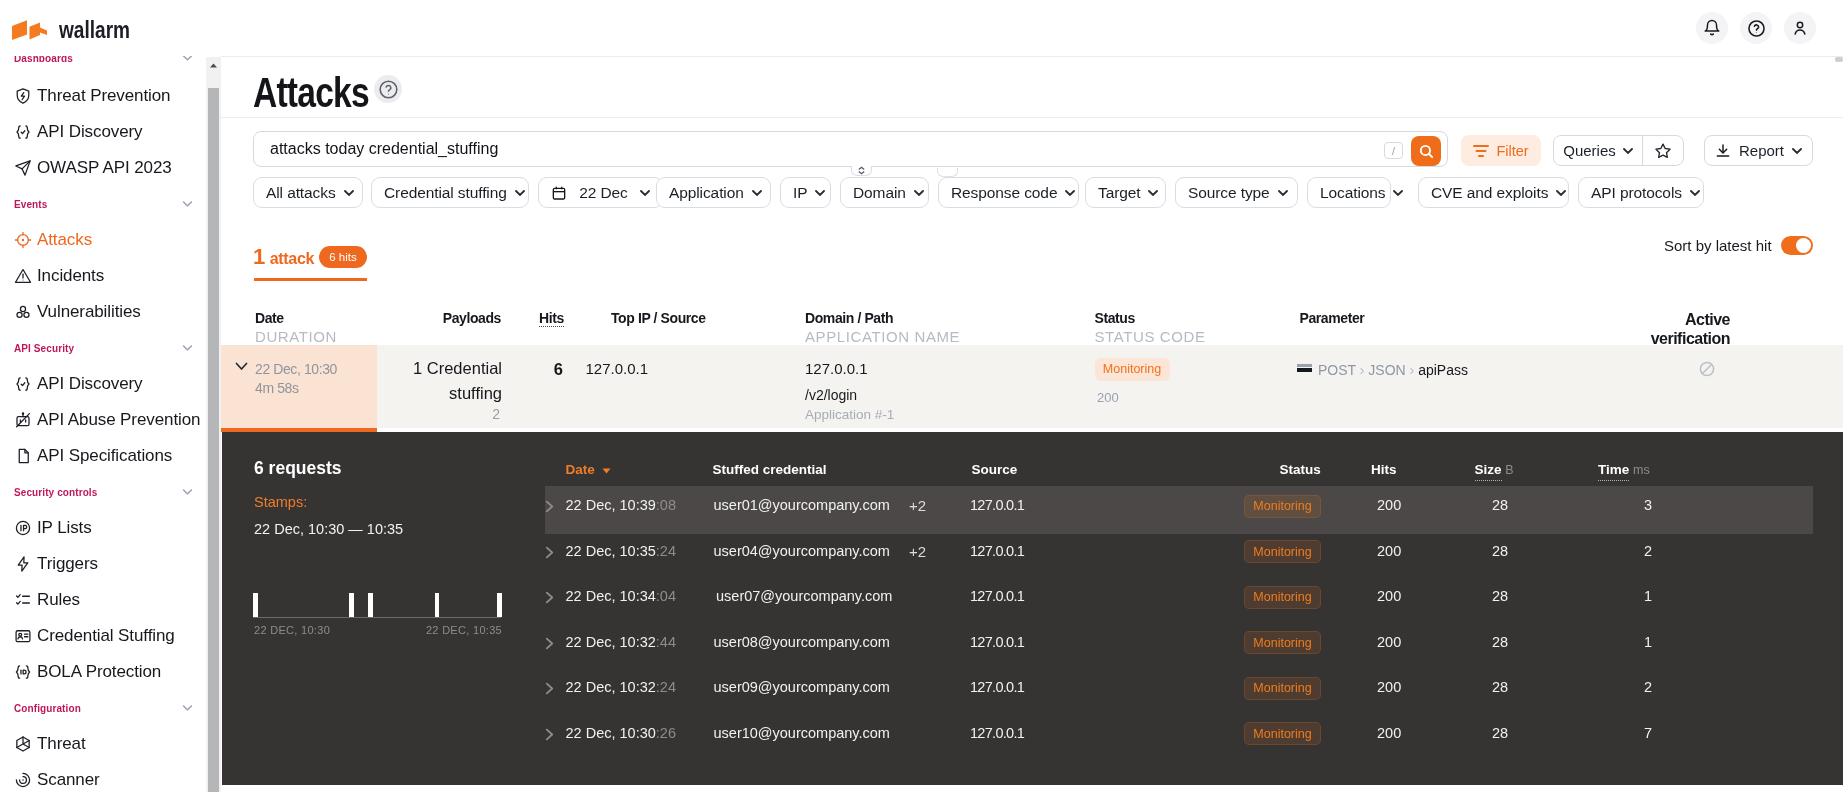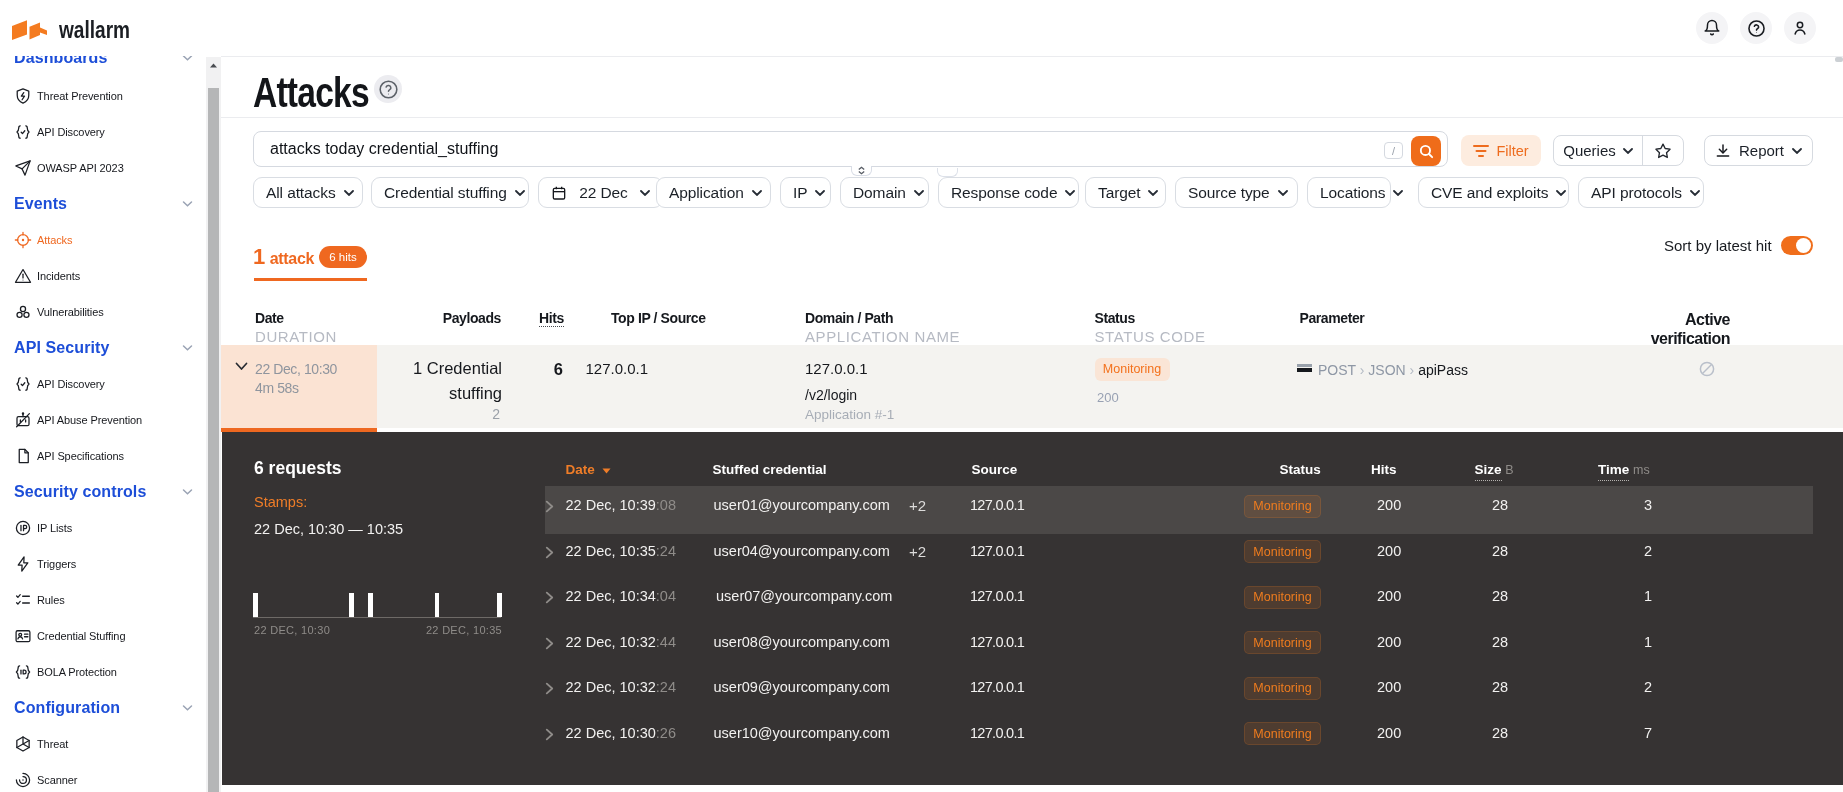--- a/index.html
+++ b/index.html
@@ -4,24 +4,24 @@
 <style>
 * { margin:0; padding:0; box-sizing:border-box; }
 html,body { width:1843px; height:792px; overflow:hidden; }
 body { font-family:"Liberation Sans", sans-serif; background:#fff; position:relative; color:#16181d; }
 svg { display:block; }
 
 #sidebar { position:absolute; left:0; top:0; width:221px; height:792px; background:#fff; z-index:5; }
 #logo { position:absolute; left:12px; top:18px; }
 #nav { position:absolute; left:0; top:56px; bottom:0; width:206px; overflow:hidden; }
 .nav-it { position:absolute; left:0; width:100%; height:36px; }
-.nav-hd { font-size:16px; font-weight:700; color:#1d4ed8; letter-spacing:.1px; }
+.nav-hd { font-size:10px; font-weight:700; color:#be185d; letter-spacing:.1px; }
 .nav-hd .t { position:absolute; left:14px; top:50%; transform:translateY(-50%); }
 .nav-hd .c { position:absolute; left:182px; top:50%; transform:translateY(-50%); }
-.nav-link { font-size:11px; color:#16181d; letter-spacing:-0.1px; }
+.nav-link { font-size:17px; color:#16181d; letter-spacing:-0.1px; }
 .nav-link .ic { position:absolute; left:14px; top:50%; transform:translateY(-50%); width:18px; height:18px; }
 .nav-link .t { position:absolute; left:37px; top:50%; transform:translateY(-50%); white-space:nowrap; }
 .nav-link.active { color:#ef6820; }
 
 #sb-track { z-index:9; position:absolute; left:206px; top:57px; width:15px; height:735px; background:#f1f1f2; }
 #sb-up { z-index:10; position:absolute; left:206px; top:57px; width:15px; height:17px; }
 #sb-thumb { z-index:10; position:absolute; left:208px; top:88px; width:11px; height:704px; background:#b5b6b7; }
 
 .circ-btn { position:absolute; top:12px; width:32px; height:32px; border-radius:50%; background:#f4f4f6; display:flex; align-items:center; justify-content:center; }
 #line1 { position:absolute; left:221px; top:56px; width:1622px; height:1px; background:#ebecef; }

